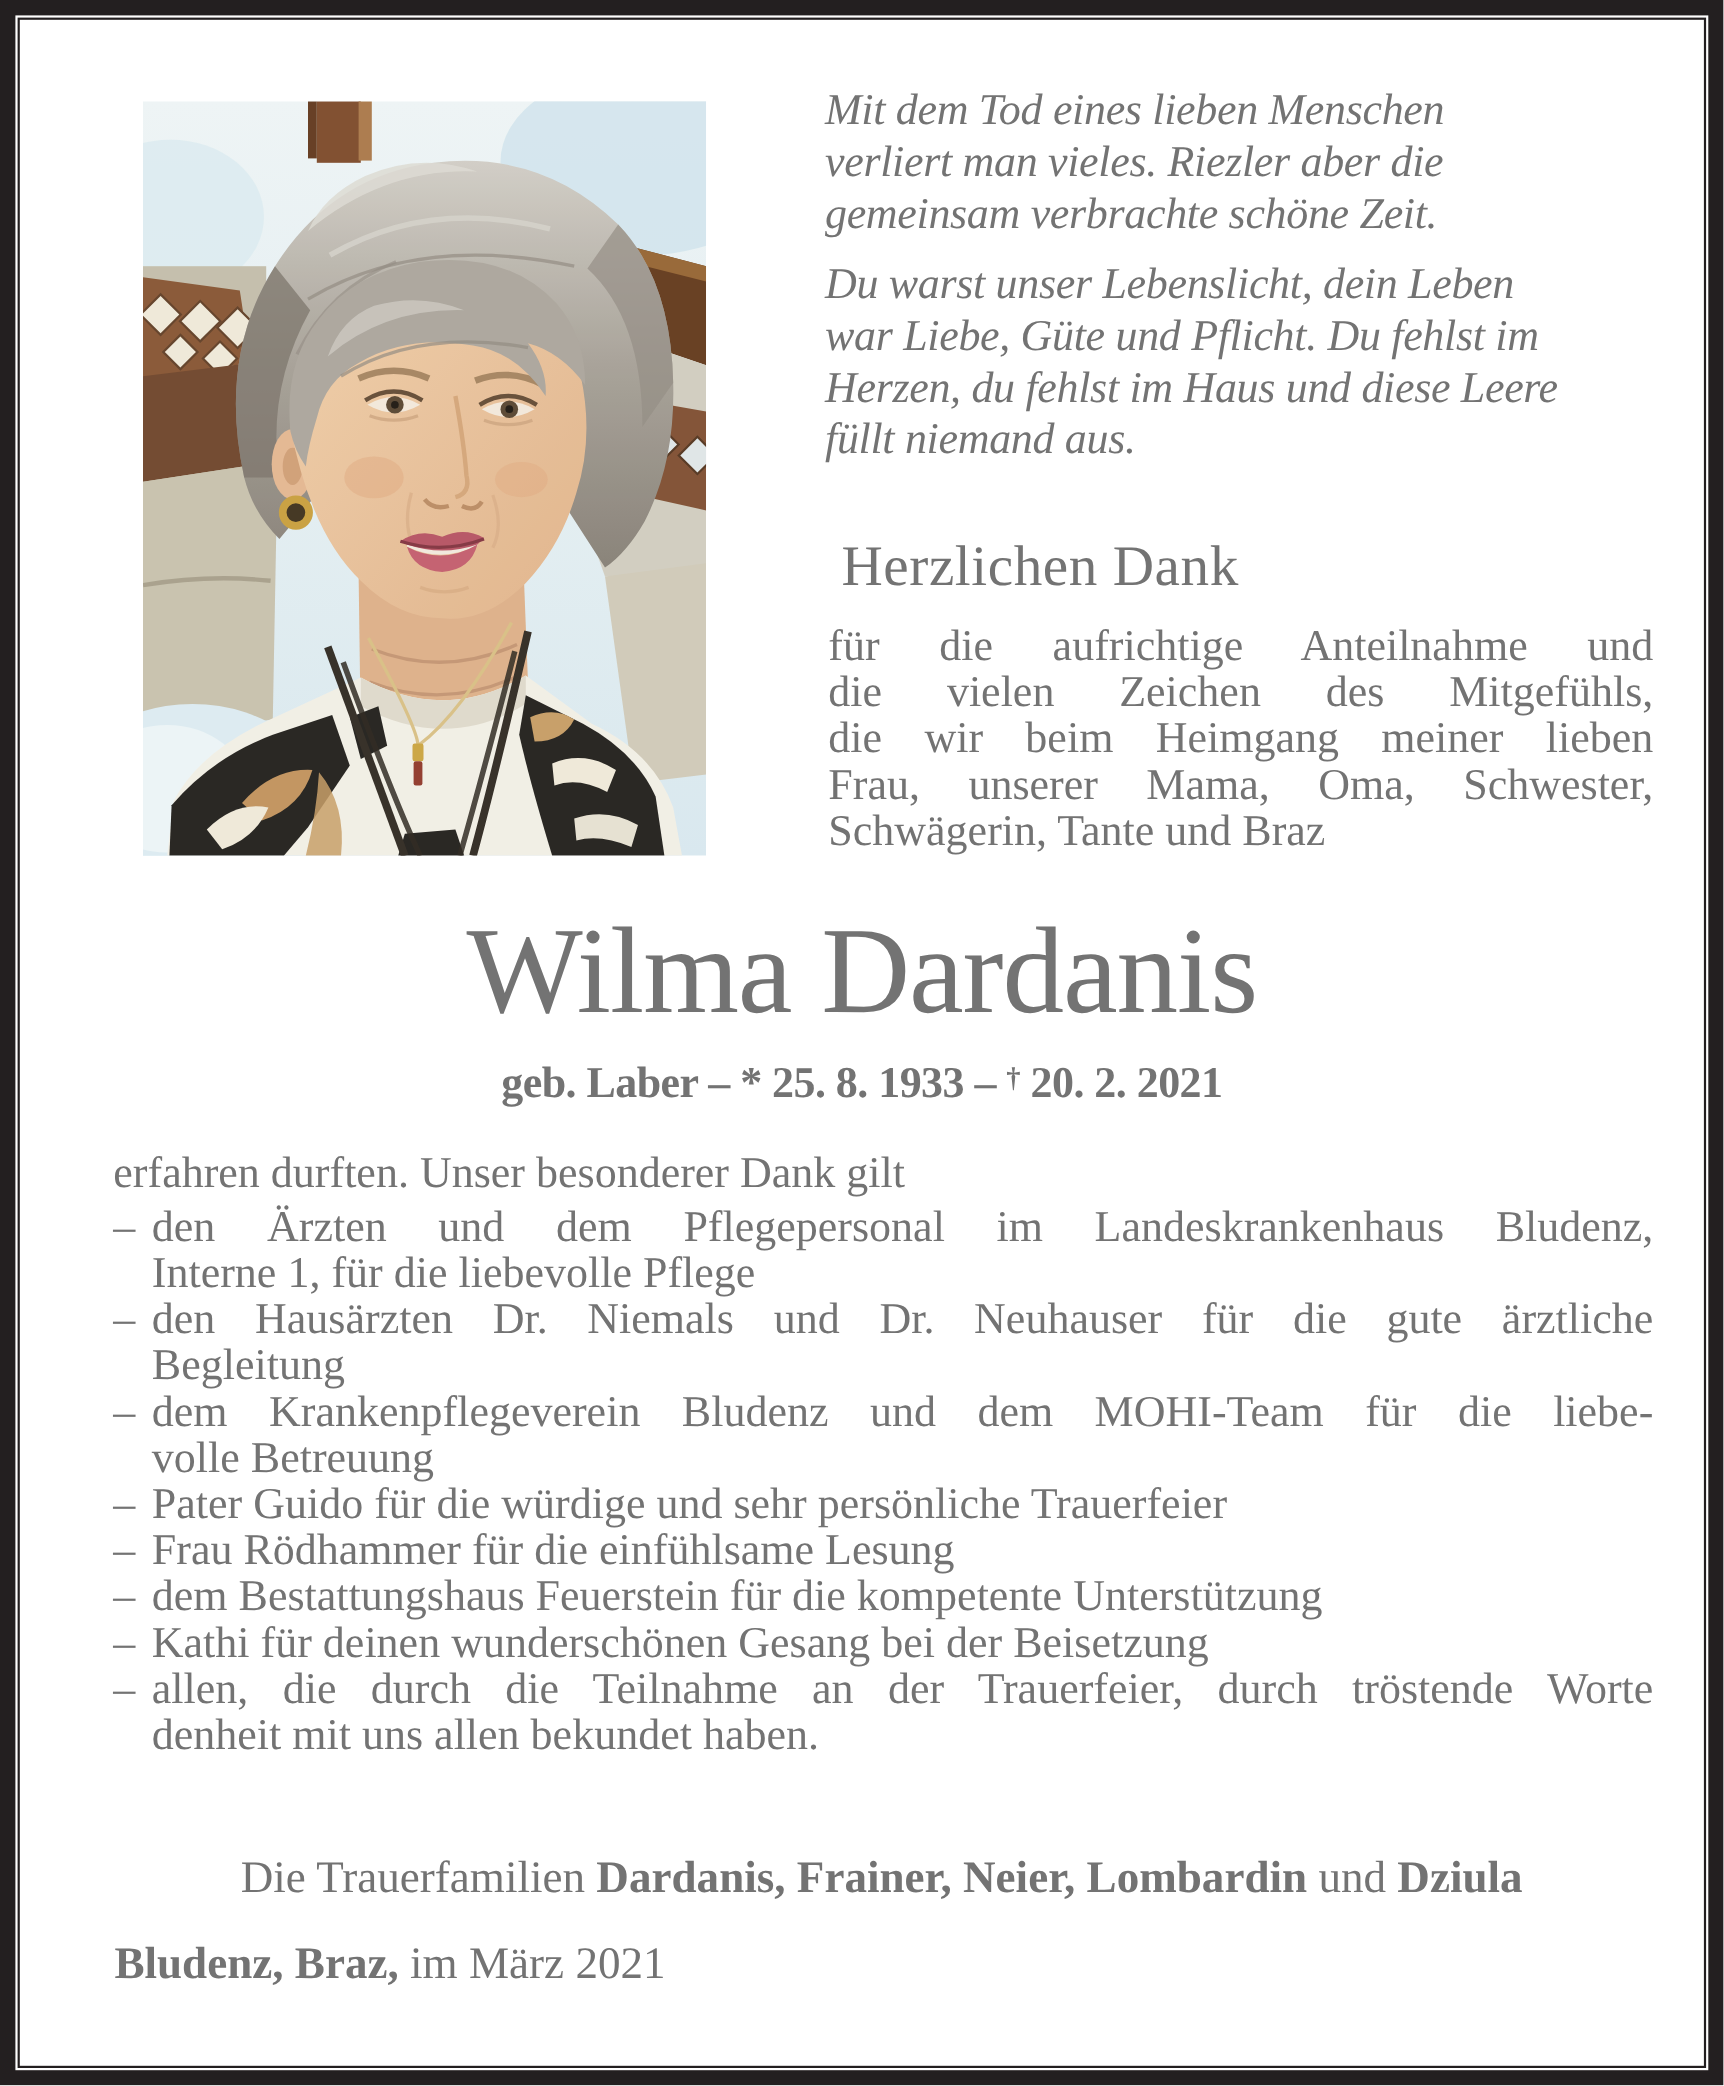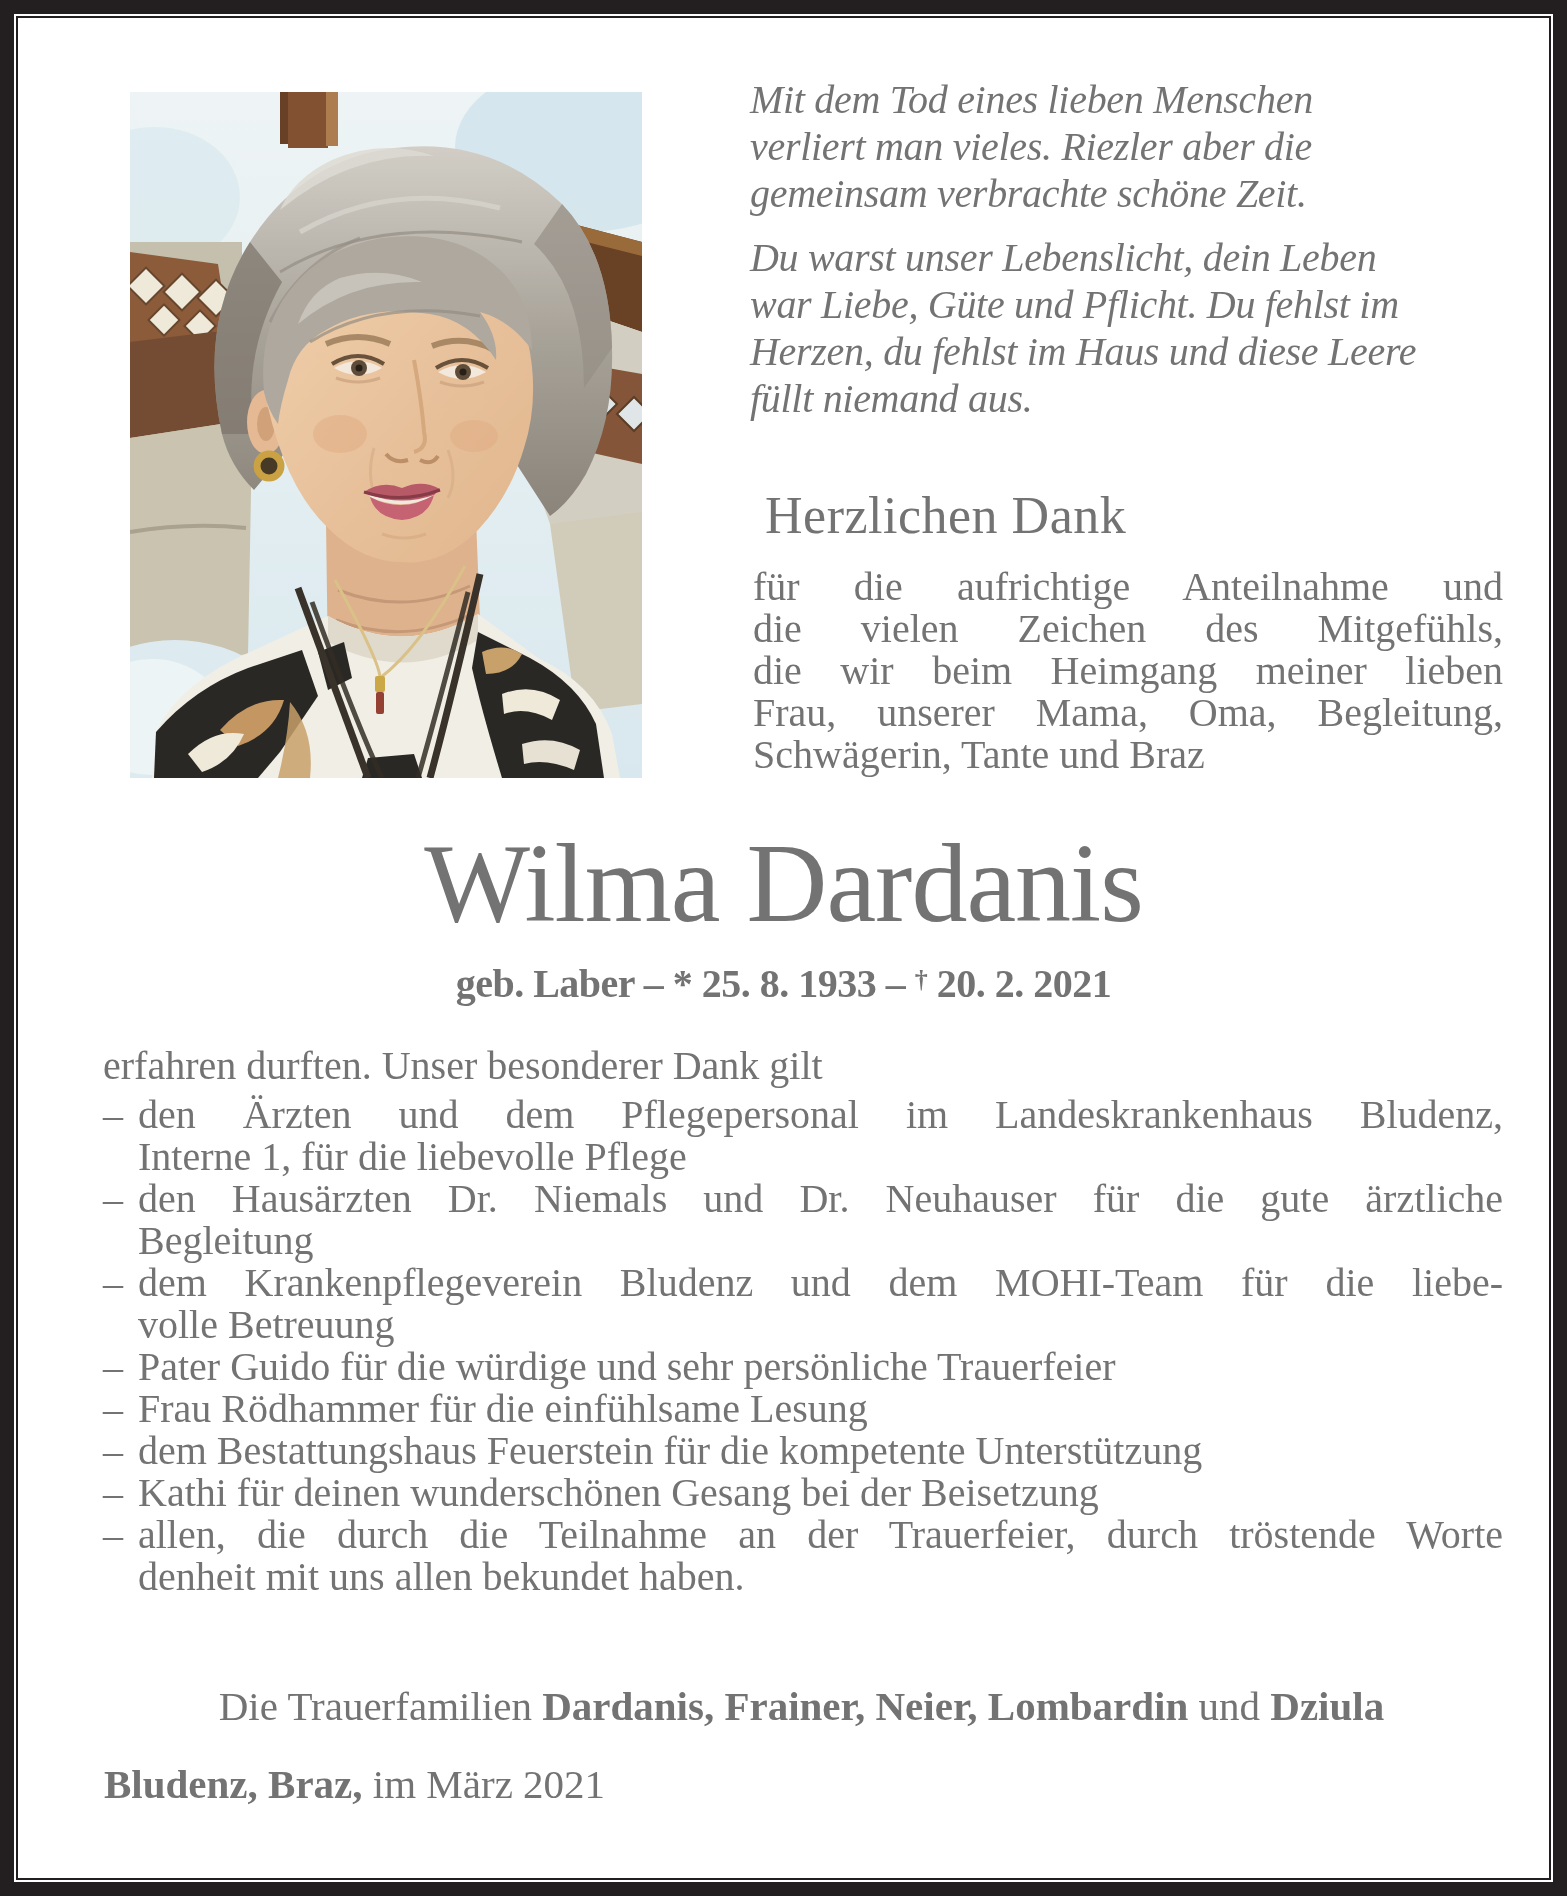--- a/index.html
+++ b/index.html
@@ -227,21 +227,21 @@
         <div class="ln">Herzen, du fehlst im Haus und diese Leere</div>
         <div class="ln">füllt niemand aus.</div>
       </div>
   </div>
 
   <h1 class="dank-title">Herzlichen Dank</h1>
   <div class="dank-para justify">
       <div class="ln">für die aufrichtige Anteilnahme und</div>
       <div class="ln">die vielen Zeichen des Mitgefühls,</div>
       <div class="ln">die wir beim Heimgang meiner lieben</div>
-      <div class="ln">Frau, unserer Mama, Oma, Begleitung,</div>
+      <div class="ln">Frau, unserer Mama, Oma, Schwester,</div>
       <div class="ln">Schwägerin, Tante und Braz</div>
     </div>
 
   <div class="name">Wilma Dardanis</div>
   <div class="dates"><span>geb. Laber – * 25. 8. 1933 – </span><span class="dagger">†</span><span> 20. 2. 2021</span></div>
 
   <div class="intro">erfahren durften. Unser besonderer Dank gilt</div>
 
   <div class="thanks-list">
     <div class="thanks-row">

